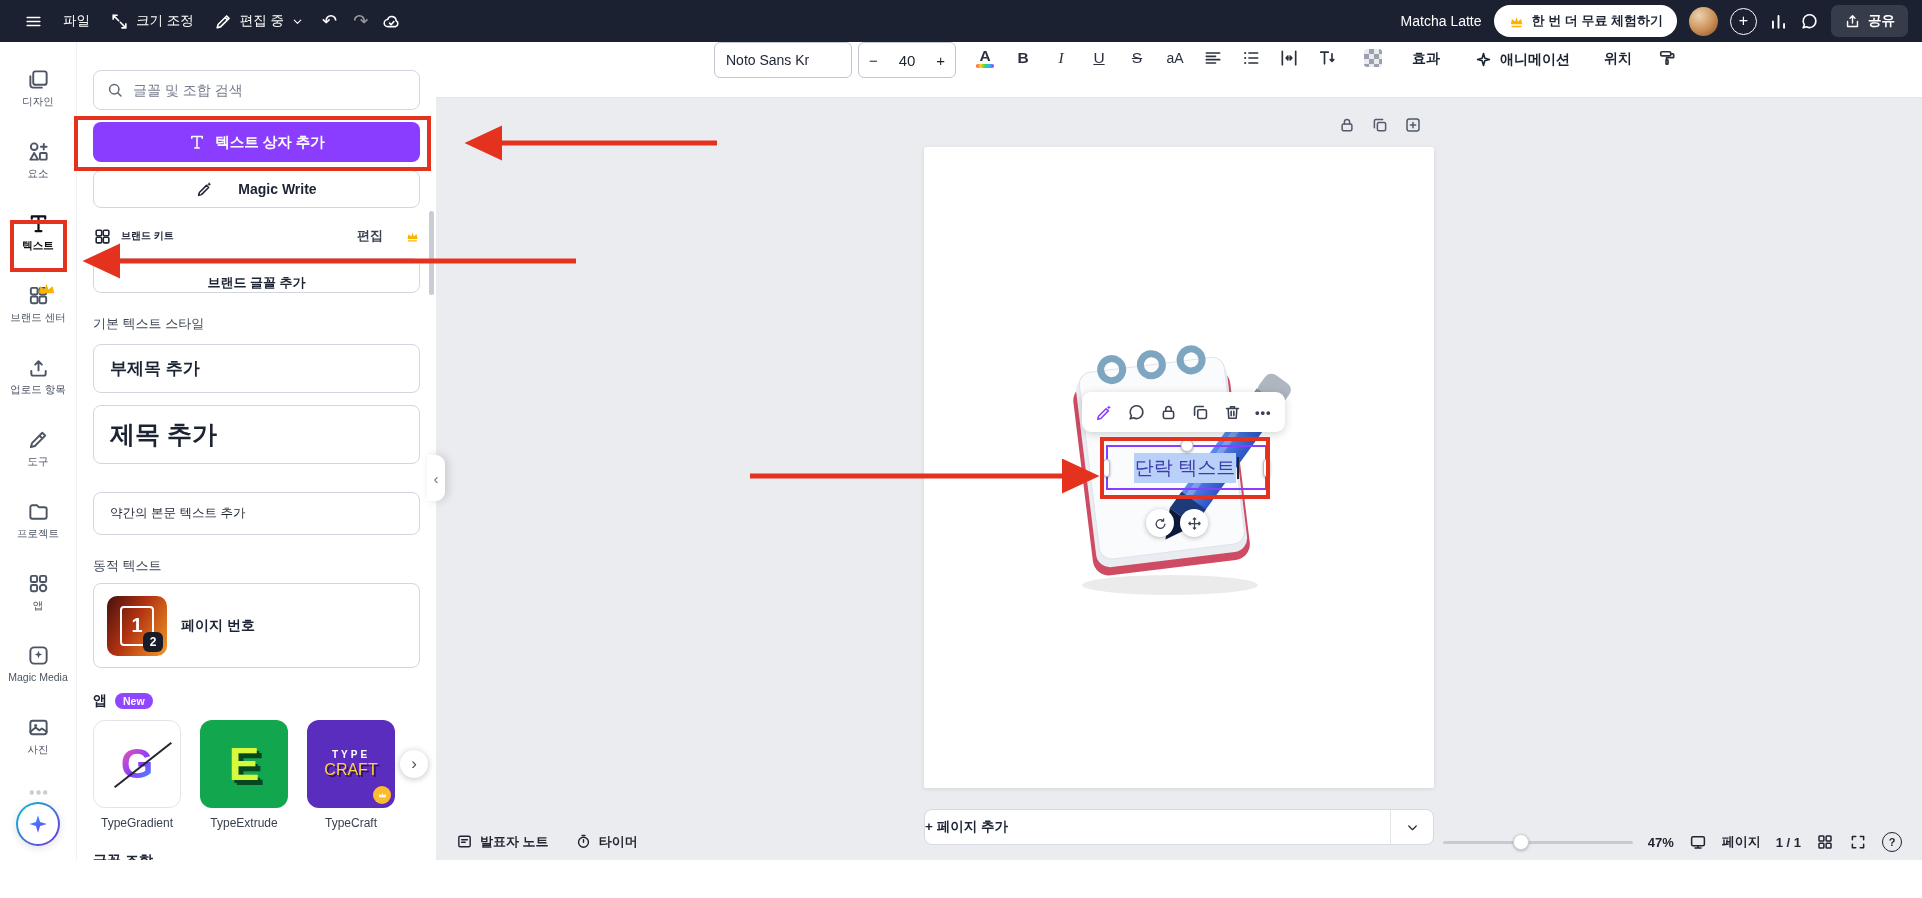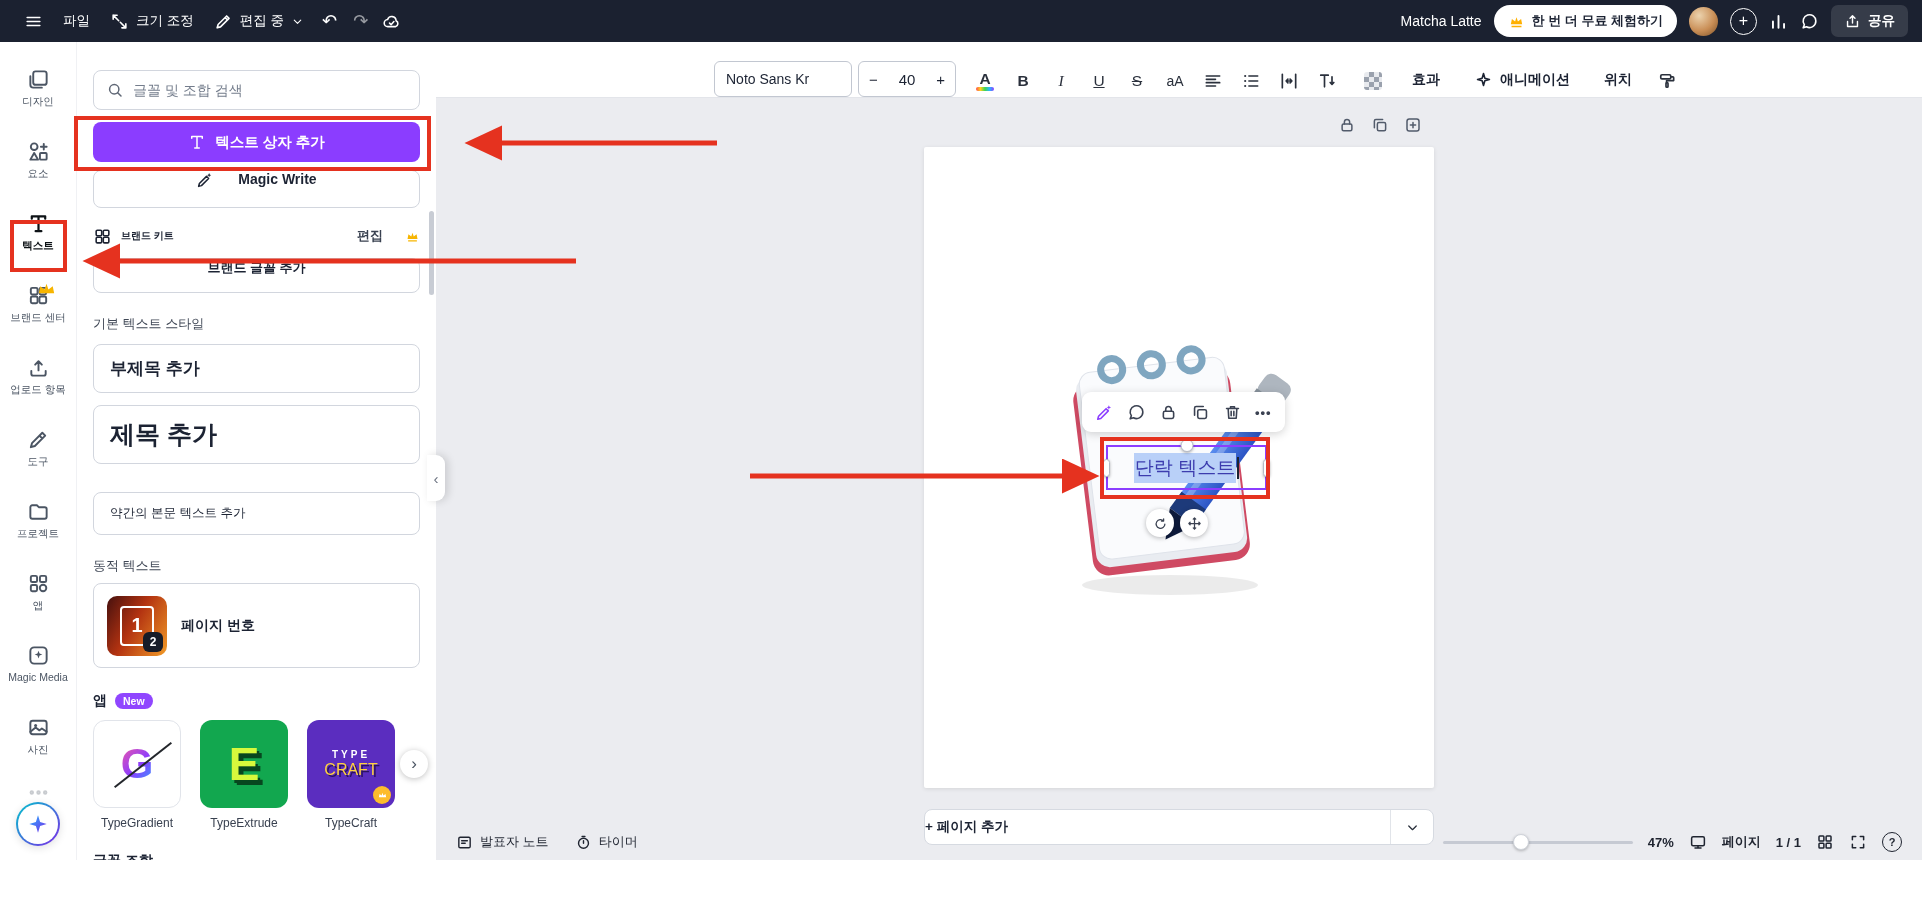--- a/index.html
+++ b/index.html
@@ -28,25 +28,25 @@
   .crownlet{position:absolute;top:10px;right:16px;width:12px;height:12px;color:#f7b500}
   .rail-fade{opacity:.3}
   .assistant{position:absolute;bottom:14px;left:50%;transform:translateX(-50%);width:44px;height:44px;border-radius:50%;border:2px solid transparent;background:linear-gradient(#fff,#fff) padding-box,linear-gradient(135deg,#00c4cc,#7d2ae8) border-box;display:flex;align-items:center;justify-content:center;cursor:pointer;box-shadow:0 2px 8px rgba(0,0,0,.12)}
 
   
   .panel{position:absolute;left:76px;top:42px;bottom:0;width:360px;background:#fff;z-index:2;padding:28px 16px 0 16px;overflow:hidden;border-left:1px solid #f0f1f4}
   .search{display:flex;align-items:center;gap:9px;height:40px;border:1px solid #d2d6de;border-radius:8px;padding:0 12px;color:#5f6775}
   .search input{border:none;outline:none;flex:1;font-size:14px;font-family:inherit;color:#1c2333;background:transparent}
   .search input::placeholder{color:#747d8c}
   .btn-primary{margin-top:12px;height:40px;width:100%;border:none;border-radius:8px;background:#8b3dff;color:#fff;font-size:14.5px;font-weight:600;display:flex;align-items:center;justify-content:center;gap:9px;cursor:pointer;font-family:inherit}
-  .btn-outline{margin-top:8px;height:38px;width:100%;border:1px solid #d2d6de;border-radius:8px;background:#fff;color:#1c2333;font-size:14px;font-weight:600;display:flex;justify-content:center;gap:24px;cursor:pointer;font-family:inherit}
+  .btn-outline{margin-top:8px;height:38px;width:100%;border:1px solid #d2d6de;border-radius:8px;background:#fff;color:#1c2333;font-size:14px;font-weight:600;display:flex;align-items:center;justify-content:center;gap:24px;cursor:pointer;font-family:inherit}
   .bk-row{margin-top:16px;height:24px;display:flex;align-items:center;gap:9px;cursor:pointer}
   .bk-row .grow{flex:1}
   .bk-edit{display:flex;align-items:center;gap:22px;color:#394150;font-size:13px;font-weight:600;cursor:pointer}
-  .btn-ghost{margin-top:10px;height:35px;width:100%;border:1px solid #d2d6de;border-radius:8px;background:#fff;font-size:13px;font-weight:600;display:flex;align-items:flex-start;justify-content:center;cursor:pointer;font-family:inherit;color:#1c2333}
+  .btn-ghost{margin-top:10px;height:35px;width:100%;border:1px solid #d2d6de;border-radius:8px;background:#fff;font-size:13px;font-weight:600;display:flex;align-items:flex-end;justify-content:center;cursor:pointer;font-family:inherit;color:#1c2333}
   .sec-label{margin-top:22px;font-size:13px;color:#404856}
   .style-card{border:1px solid #d2d6de;border-radius:8px;display:flex;align-items:center;padding:0 16px;cursor:pointer;background:#fff}
   .card-h{margin-top:12px;height:59px;font-size:25px;font-weight:800}
   .card-s{margin-top:11px;height:49px;font-size:17px;font-weight:600}
   .card-b{margin-top:28px;height:43px;font-size:12.5px}
   .pn-card{margin-top:8px;height:85px;border:1px solid #d2d6de;border-radius:8px;display:flex;align-items:center;gap:14px;padding:0 13px;cursor:pointer}
   .pn-thumb{width:60px;height:60px;border-radius:10px;background:linear-gradient(120deg,#46100e,#b33311 45%,#f29b27);position:relative;display:flex;align-items:center;justify-content:center;flex:0 0 auto}
   .pn-frame{width:34px;height:40px;border:2px solid #fff;border-radius:4px;color:#fff;font-size:20px;font-weight:700;display:flex;align-items:center;justify-content:center}
   .pn-badge{position:absolute;right:4px;bottom:4px;width:20px;height:20px;border-radius:6px;background:#171c28;color:#fff;font-size:12px;font-weight:700;display:flex;align-items:center;justify-content:center}
   .pn-label{font-size:14px;font-weight:600}
@@ -67,21 +67,21 @@
   .tile-labels{display:flex;gap:19px;margin-top:8px}
   .tile-labels span{width:88px;text-align:center;font-size:12px;color:#394150}
   .tiles-next{position:absolute;right:-8px;top:50%;transform:translateY(-50%);width:28px;height:28px;border-radius:50%;background:#fff;box-shadow:0 1px 6px rgba(0,0,0,.25);display:flex;align-items:center;justify-content:center;font-size:17px;color:#4b5563;cursor:pointer}
   .combo-row{margin-top:10px;display:flex;gap:12px}
   .combo-card{width:158px;height:46px;background:#eef0f3;border-radius:8px}
   .panel-thumb{position:absolute;right:2px;top:169px;width:5px;height:84px;border-radius:3px;background:#c8ccd4}
   .collapse-tab{position:absolute;left:427px;top:455px;width:18px;height:46px;background:#fff;border-radius:0 9px 9px 0;box-shadow:3px 0 8px rgba(0,0,0,.14);display:flex;align-items:center;justify-content:center;color:#6b7280;font-size:15px;z-index:4;cursor:pointer}
 
   
   .editor{position:absolute;left:436px;top:42px;right:0;bottom:0;display:flex;flex-direction:column}
-  .toolbar{height:56px;background:#fff;border-bottom:1px solid #e3e5ea;display:flex;align-items:flex-end;padding-left:278px;flex:0 0 auto}
+  .toolbar{height:56px;background:#fff;border-bottom:1px solid #e3e5ea;display:flex;align-items:flex-start;padding-left:278px;flex:0 0 auto}
   .fontbox{width:138px;height:36px;border:1px solid #c2c7d1;border-radius:6px;display:flex;align-items:center;padding:0 11px;font-size:14px;cursor:pointer}
   .stepper{margin-left:6px;width:98px;height:36px;border:1px solid #c2c7d1;border-radius:6px;display:flex;align-items:center;justify-content:space-between;padding:0 10px;font-size:15px}
   .stepper span{cursor:pointer}
   .tlb{margin-left:8px;width:30px;height:32px;display:flex;flex-direction:column;align-items:center;justify-content:center;border-radius:6px;cursor:pointer;color:#2a303c;font-size:15.5px}
   .tlb svg{width:20px;height:20px}
   .colorbar{width:18px;height:4px;border-radius:2px;margin-top:1px;background:linear-gradient(90deg,#ff4d4d,#ffd21f 25%,#3cd653 50%,#2fb6ff 75%,#8b3dff)}
   .bold{font-weight:800}.ital{font-style:italic;font-family:"Liberation Serif",serif}.und{text-decoration:underline}.stk{text-decoration:line-through}
   .checker{width:18px;height:18px;border-radius:3px;background:conic-gradient(#9aa1ad 25%,#e8eaee 0 50%,#9aa1ad 0 75%,#e8eaee 0);background-size:10px 10px}
   .ttext{margin-left:14px;font-size:14px;font-weight:600;padding:8px 10px;border-radius:6px;cursor:pointer;white-space:nowrap}
   .tgroup{margin-left:14px;display:flex;align-items:center;gap:7px;font-size:14px;font-weight:600;padding:8px 10px;border-radius:6px;cursor:pointer;white-space:nowrap}
@@ -108,21 +108,21 @@
   .tool-b svg{width:15px;height:15px}
 
   .add-page{position:absolute;left:488px;top:711px;width:510px;height:36px;background:#fff;border:1px solid #d6dae1;border-radius:8px;display:flex;align-items:stretch;overflow:hidden}
   .ap-main{flex:1;display:flex;align-items:center;font-size:13.5px;font-weight:600;cursor:pointer}
   .ap-div{width:1px;background:#e1e4e9}
   .ap-chev{width:42px;display:flex;align-items:center;justify-content:center;cursor:pointer;color:#2a303c}
   .ap-chev svg{width:15px;height:15px}
 
   
   .statusbar{height:36px;flex:0 0 auto;display:flex;align-items:center;padding:0 20px;color:#1f2430;background:#ebecf0}
-  .sb-item{display:flex;align-items:flex-end;gap:7px;font-size:13px;font-weight:400;cursor:pointer;margin-right:26px;white-space:nowrap}
+  .sb-item{display:flex;align-items:flex-start;gap:7px;font-size:13px;font-weight:700;cursor:pointer;margin-right:26px;white-space:nowrap}
   .sb-item svg{width:17px;height:17px}
   .sb-right{margin-left:auto;display:flex;align-items:center;gap:15px}
   .slider{position:relative;width:190px;height:16px;cursor:pointer}
   .slider .track{position:absolute;left:0;right:0;top:7px;height:3px;border-radius:2px;background:#c6cad3}
   .slider .knob{position:absolute;left:70px;top:0;width:16px;height:16px;border-radius:50%;background:#fff;border:1px solid #cfd3da;box-shadow:0 1px 3px rgba(0,0,0,.25)}
   .sb-txt{font-size:13px;font-weight:600;white-space:nowrap}
   .sb-ic{width:18px;height:18px;cursor:pointer;color:#1f2430}
   .help{width:20px;height:20px;border-radius:50%;border:1.6px solid #1f2430;display:flex;align-items:center;justify-content:center;font-size:11px;font-weight:700;cursor:pointer}
 
   

